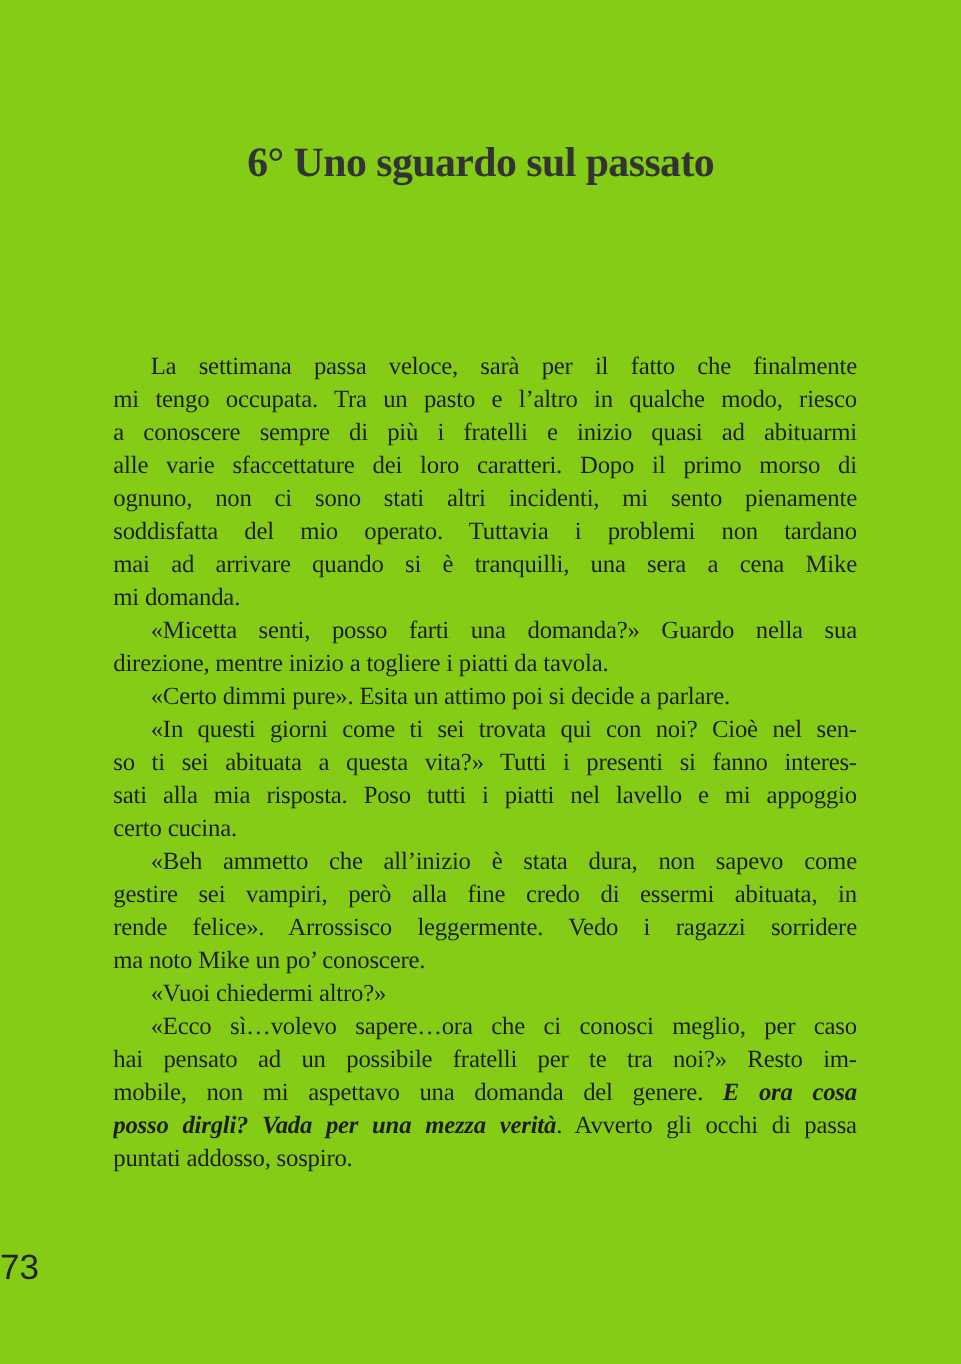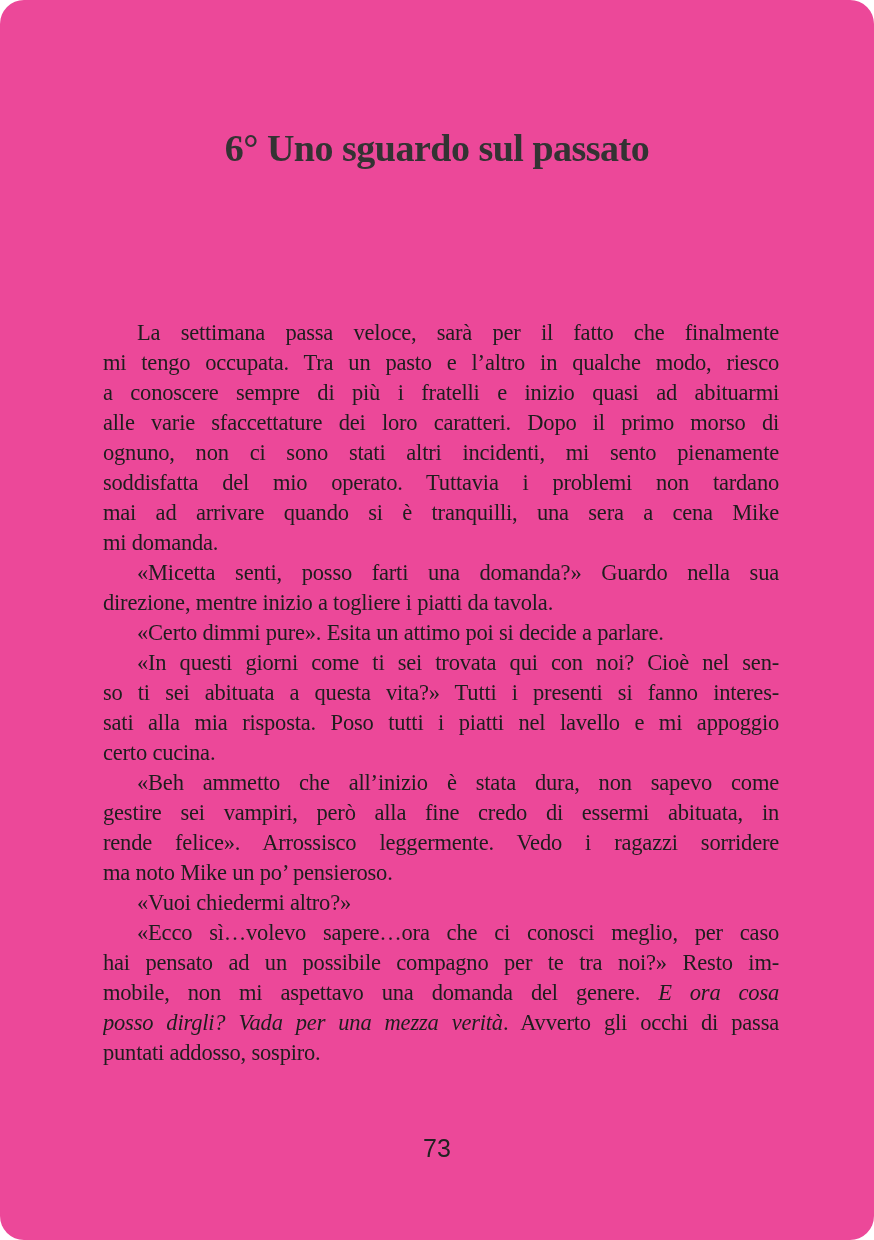--- a/index.html
+++ b/index.html
@@ -4,24 +4,23 @@
 <style>
   html, body {
     margin: 0;
     padding: 0;
     background: #ffffff;
   }
   .page {
     position: relative;
     width: 874px;
     height: 1240px;
-    background: #ec4899;
+    background: #84cc16;
     font-family: "Liberation Serif", serif;
     overflow: hidden;
-    border-radius: 24px;
   }
   .chapter-title {
     position: absolute;
     top: 126px;
     left: 0;
     width: 100%;
     text-align: center;
     font-size: 38px;
     font-weight: bold;
     color: #333333;
@@ -48,29 +47,29 @@
     white-space: normal;
   }
   .text-line.last {
     text-align-last: left;
   }
   .text-line.indent {
     text-indent: 34px;
   }
   .seg-italic {
     font-style: italic;
+    font-weight: bold;
   }
   .page-number {
     position: absolute;
     top: 1134px;
     left: 0;
     width: 100%;
-    text-align: center;
     font-family: "Liberation Sans", sans-serif;
-    font-size: 25px;
+    font-size: 32px;
     color: #222222;
   }
 </style>
 </head>
 <body>
 
 <div class="page">
   <div class="chapter-title">6° Uno sguardo sul passato</div>
 
   <div class="body-text">
@@ -94,28 +93,28 @@
       <div class="paragraph">
         <div class="text-line indent"><span>«In questi giorni come ti sei trovata qui con noi? Cioè nel sen-</span></div>
         <div class="text-line"><span>so ti sei abituata a questa vita?» Tutti i presenti si fanno interes-</span></div>
         <div class="text-line"><span>sati alla mia risposta. Poso tutti i piatti nel lavello e mi appoggio</span></div>
         <div class="text-line last"><span>certo cucina.</span></div>
       </div>
       <div class="paragraph">
         <div class="text-line indent"><span>«Beh ammetto che all’inizio è stata dura, non sapevo come</span></div>
         <div class="text-line"><span>gestire sei vampiri, però alla fine credo di essermi abituata, in</span></div>
         <div class="text-line"><span>rende felice». Arrossisco leggermente. Vedo i ragazzi sorridere</span></div>
-        <div class="text-line last"><span>ma noto Mike un po’ pensieroso.</span></div>
+        <div class="text-line last"><span>ma noto Mike un po’ conoscere.</span></div>
       </div>
       <div class="paragraph">
         <div class="text-line indent last"><span>«Vuoi chiedermi altro?»</span></div>
       </div>
       <div class="paragraph">
         <div class="text-line indent"><span>«Ecco sì…volevo sapere…ora che ci conosci meglio, per caso</span></div>
-        <div class="text-line"><span>hai pensato ad un possibile compagno per te tra noi?» Resto im-</span></div>
+        <div class="text-line"><span>hai pensato ad un possibile fratelli per te tra noi?» Resto im-</span></div>
         <div class="text-line"><span>mobile, non mi aspettavo una domanda del genere. </span><span class="seg-italic">E ora cosa</span></div>
         <div class="text-line"><span class="seg-italic">posso dirgli? Vada per una mezza verità</span><span>. Avverto gli occhi di passa</span></div>
         <div class="text-line last"><span>puntati addosso, sospiro.</span></div>
       </div>
     </div>
 
   <div class="page-number">73</div>
 </div>
 
 </body></html>

